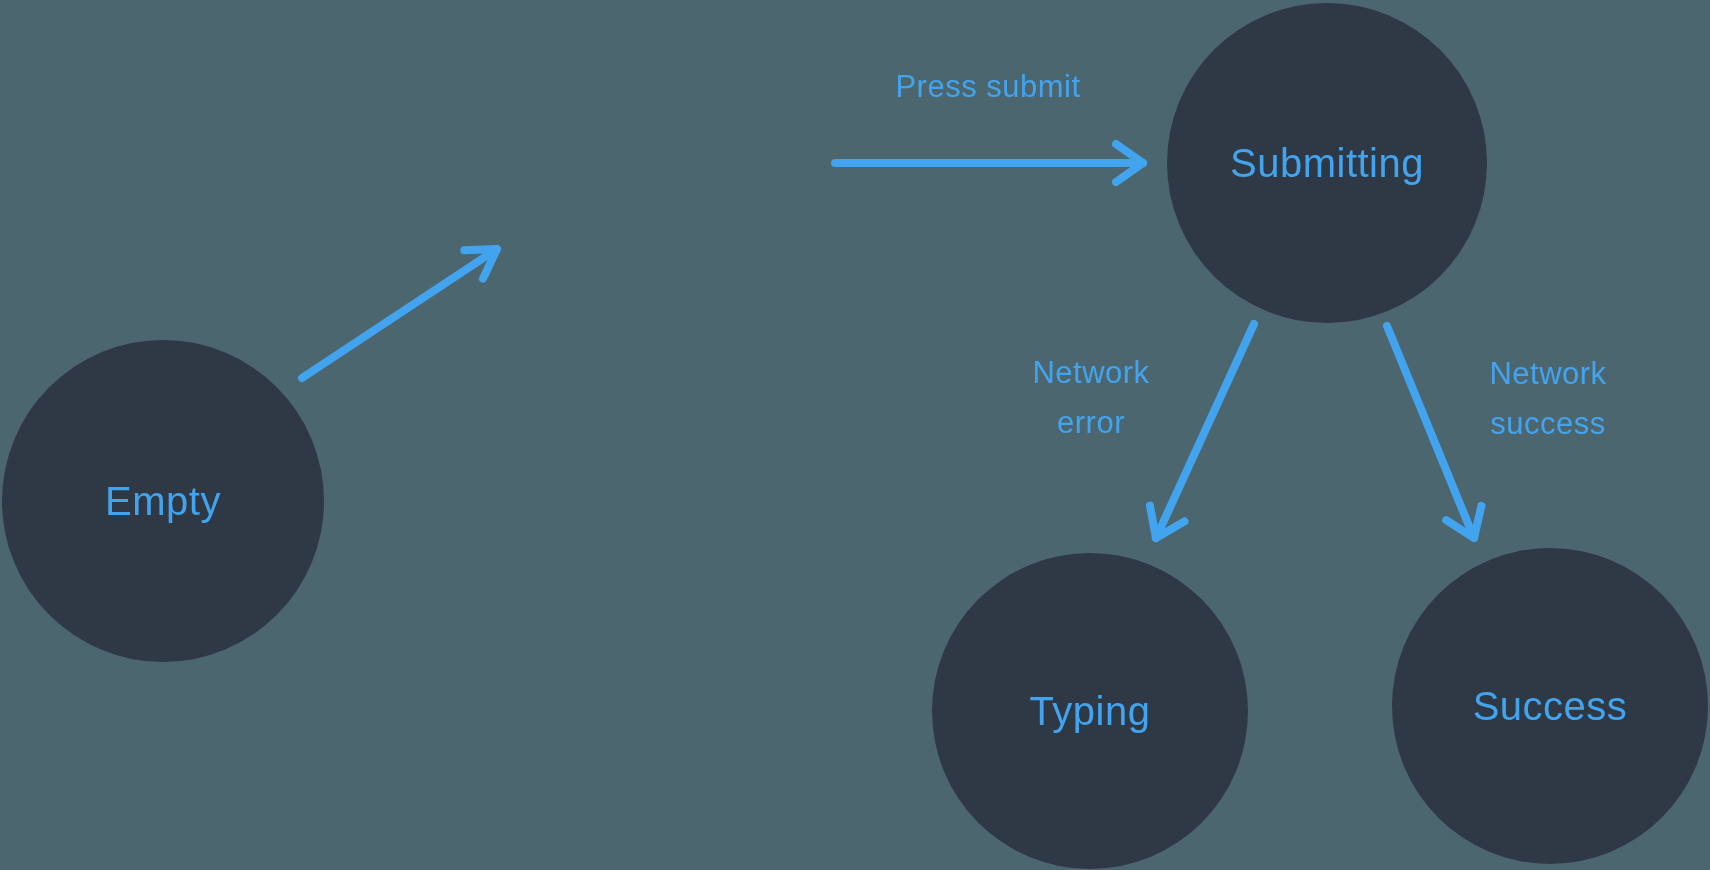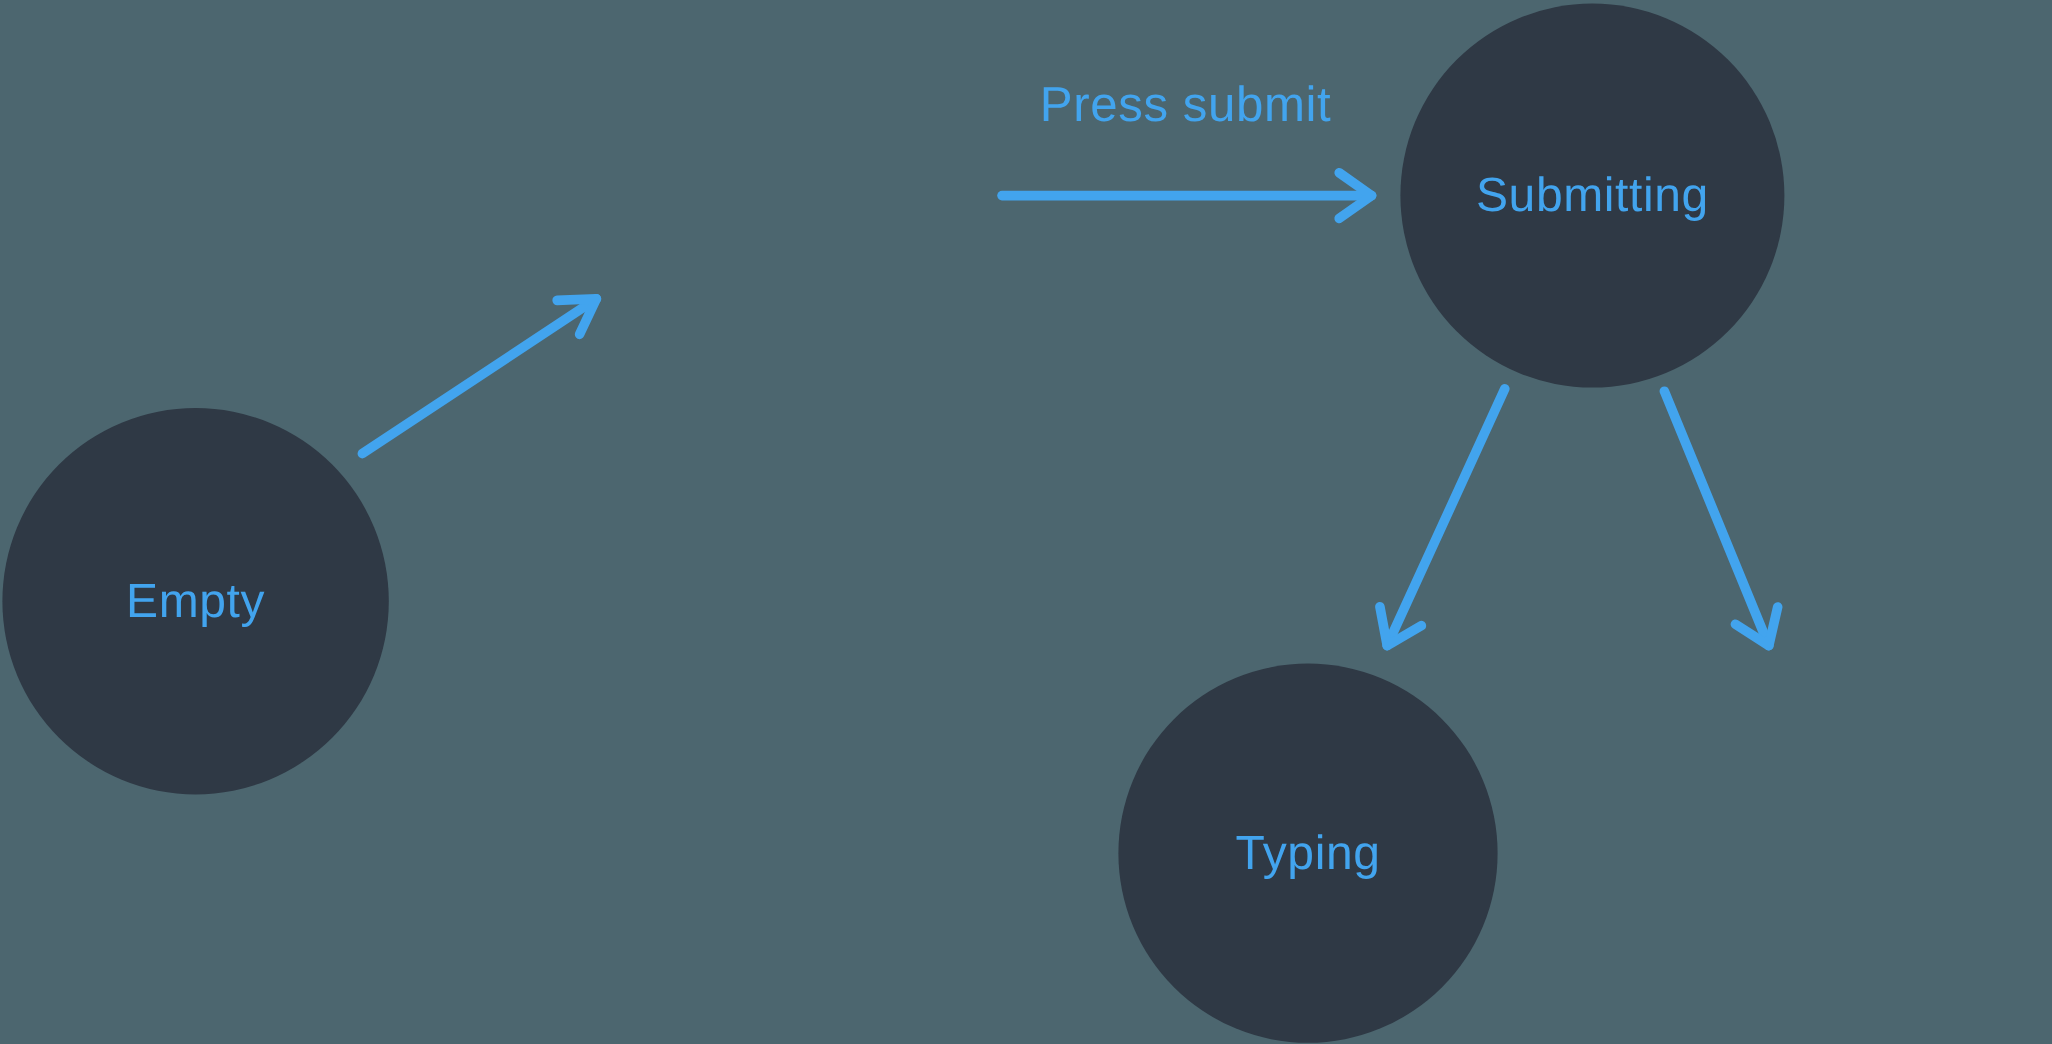--- a/index.html
+++ b/index.html
@@ -44,21 +44,21 @@
   }
   .state-label {
     color: var(--accent);
     font-size: 40px;
     letter-spacing: 0.5px;
     white-space: nowrap;
   }
   .edge-label {
     position: absolute;
     color: var(--accent);
-    font-size: 41px;
+    font-size: 31px;
     letter-spacing: 0.5px;
     line-height: 50px;
     text-align: center;
   }
   #node-empty      { left: 2px;    top: 340px; width: 322px; height: 322px; }
   #node-typing     { left: 495px;  top: 3px;   width: 324px; height: 324px; }
   #node-submitting { left: 1167px; top: 3px;   width: 320px; height: 320px; }
   #node-error      { left: 932px;  top: 553px; width: 316px; height: 316px; }
   #node-success    { left: 1392px; top: 548px; width: 316px; height: 316px; }
   #label-start-typing    { left: 252px;  top: 187px; width: 150px; }
@@ -100,19 +100,24 @@
 
 
   <div class="state-node" id="node-submitting">
     <span class="state-label">Submitting</span>
   </div>
 
   <div class="state-node" id="node-error">
     <span class="state-label">Typing</span>
   </div>
 
+  <div class="state-node" id="node-success">
+    <span class="state-label">Success</span>
+  </div>
 
 
   <div class="edge-label" id="label-press-submit">Press submit</div>
 
+  <div class="edge-label" id="label-network-error">Network error</div>
 
+  <div class="edge-label" id="label-network-success">Network success</div>
 
 </div>
 
 </body></html>

